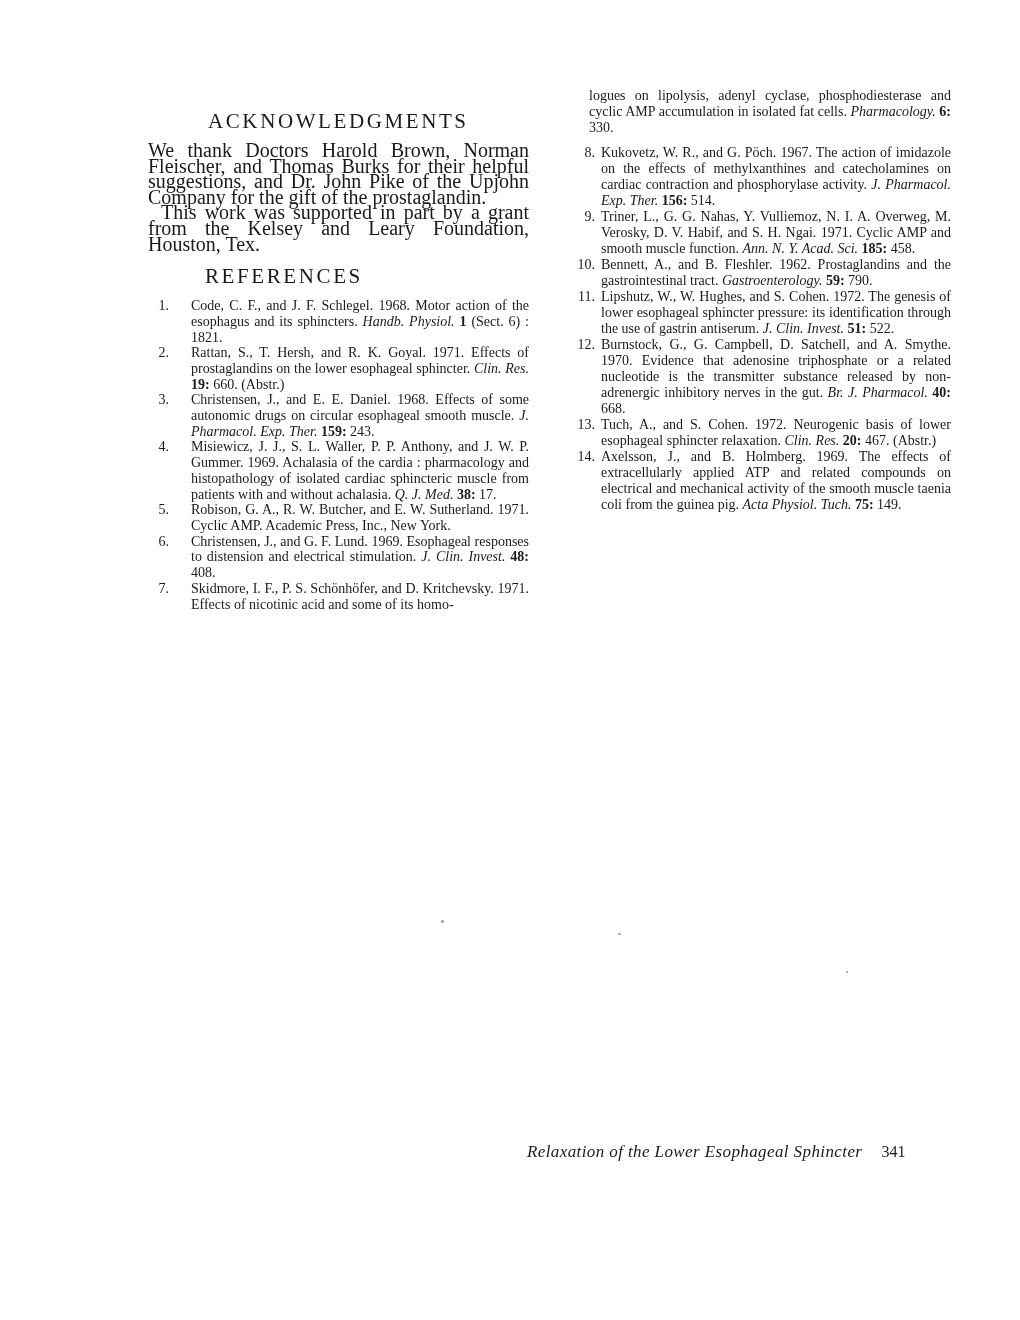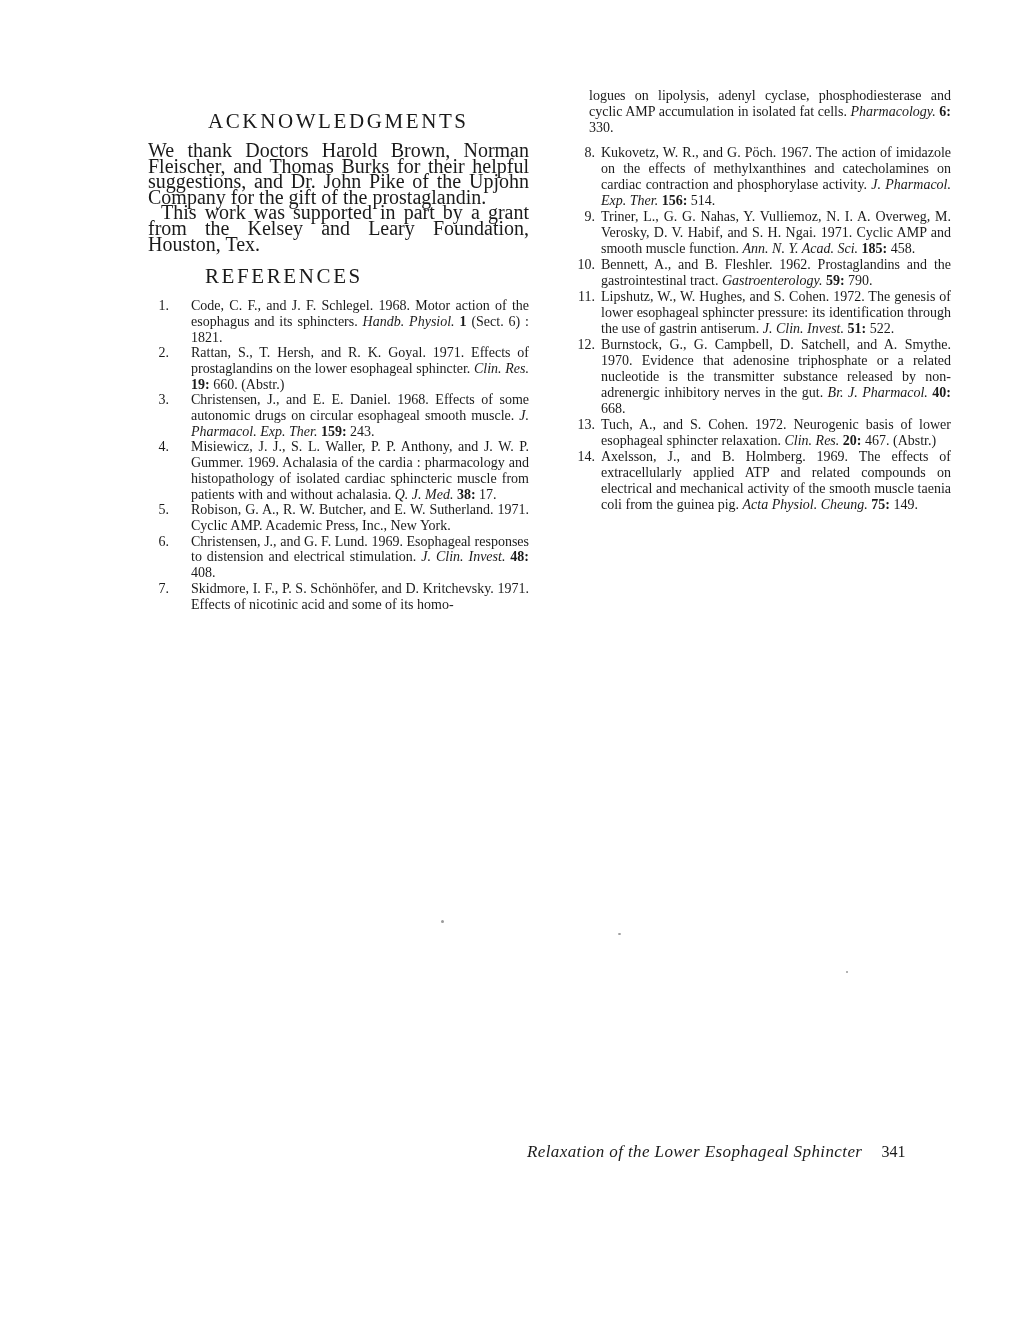--- a/index.html
+++ b/index.html
@@ -149,21 +149,21 @@
         <div class="ref-row">
           <div class="ref-num">12.</div>
           <div class="ref-body"><span>Burnstock, G., G. Campbell, D. Satchell, and A. Smythe. 1970. Evidence that adenosine triphosphate or a related nucleotide is the transmitter substance released by non-adrenergic inhibitory nerves in the gut. </span><span class="it">Br. J. Pharmacol.</span><span> </span><span class="bd">40:</span><span> 668.</span></div>
         </div>
         <div class="ref-row">
           <div class="ref-num">13.</div>
           <div class="ref-body"><span>Tuch, A., and S. Cohen. 1972. Neurogenic basis of lower esophageal sphincter relaxation. </span><span class="it">Clin. Res.</span><span> </span><span class="bd">20:</span><span> 467. (Abstr.)</span></div>
         </div>
         <div class="ref-row">
           <div class="ref-num">14.</div>
-          <div class="ref-body"><span>Axelsson, J., and B. Holmberg. 1969. The effects of extracellularly applied ATP and related compounds on electrical and mechanical activity of the smooth muscle taenia coli from the guinea pig. </span><span class="it">Acta Physiol. Cheung.</span><span> </span><span class="bd">75:</span><span> 149.</span></div>
+          <div class="ref-body"><span>Axelsson, J., and B. Holmberg. 1969. The effects of extracellularly applied ATP and related compounds on electrical and mechanical activity of the smooth muscle taenia coli from the guinea pig. </span><span class="it">Acta Physiol. Tuch.</span><span> </span><span class="bd">75:</span><span> 149.</span></div>
         </div>
       </div>
   </div>
 
   <div class="speck speck1"></div>
   <div class="speck speck2"></div>
   <div class="speck speck3"></div>
 
   <div class="footer">
     <span class="running-title">Relaxation of the Lower Esophageal Sphincter</span><span class="page-number">341</span>

